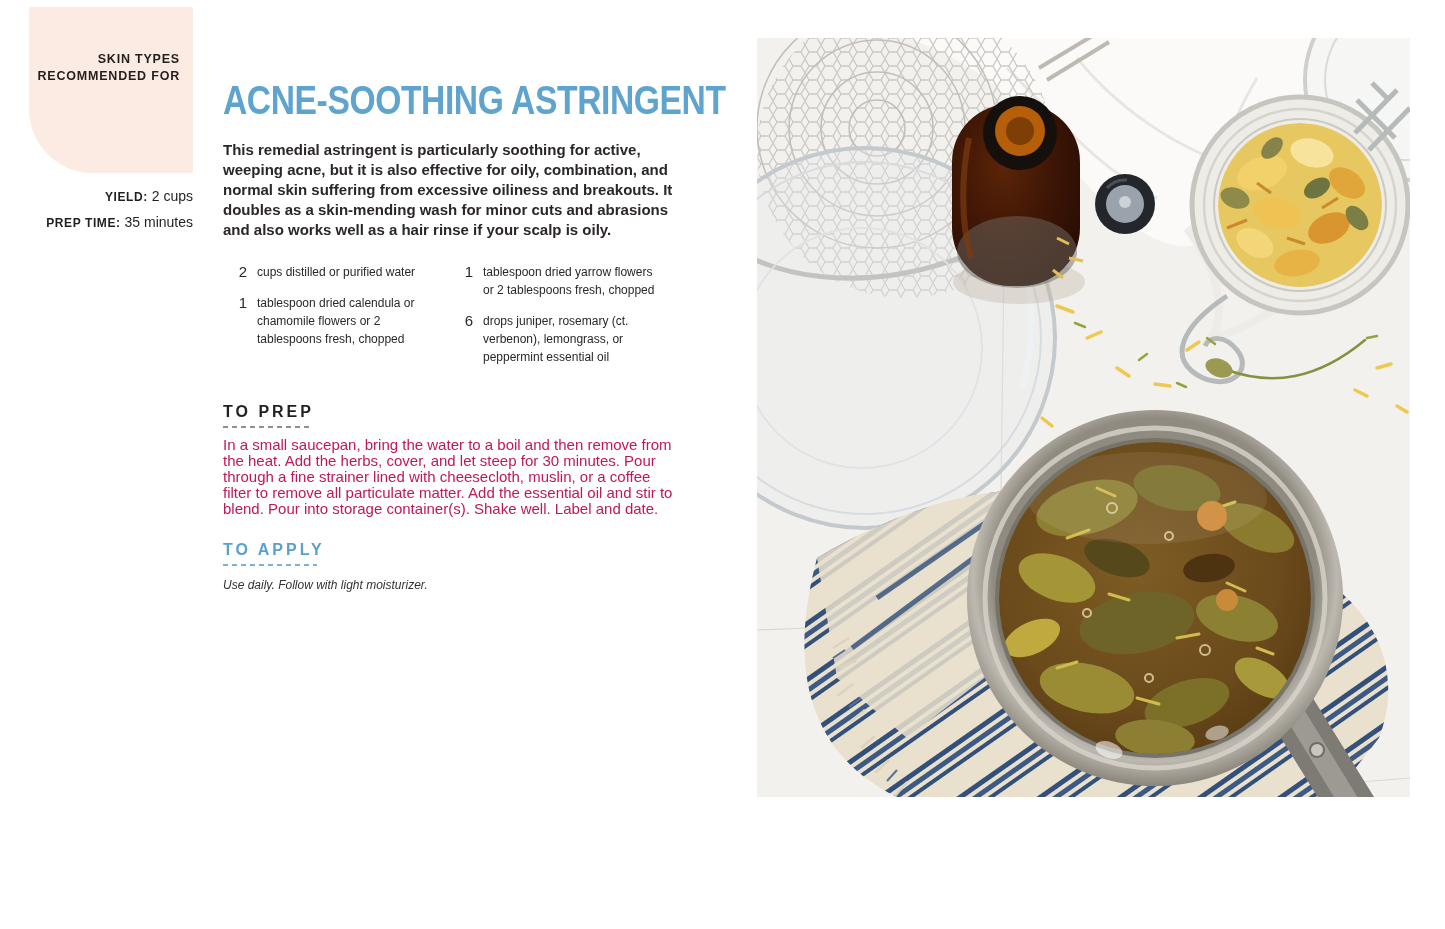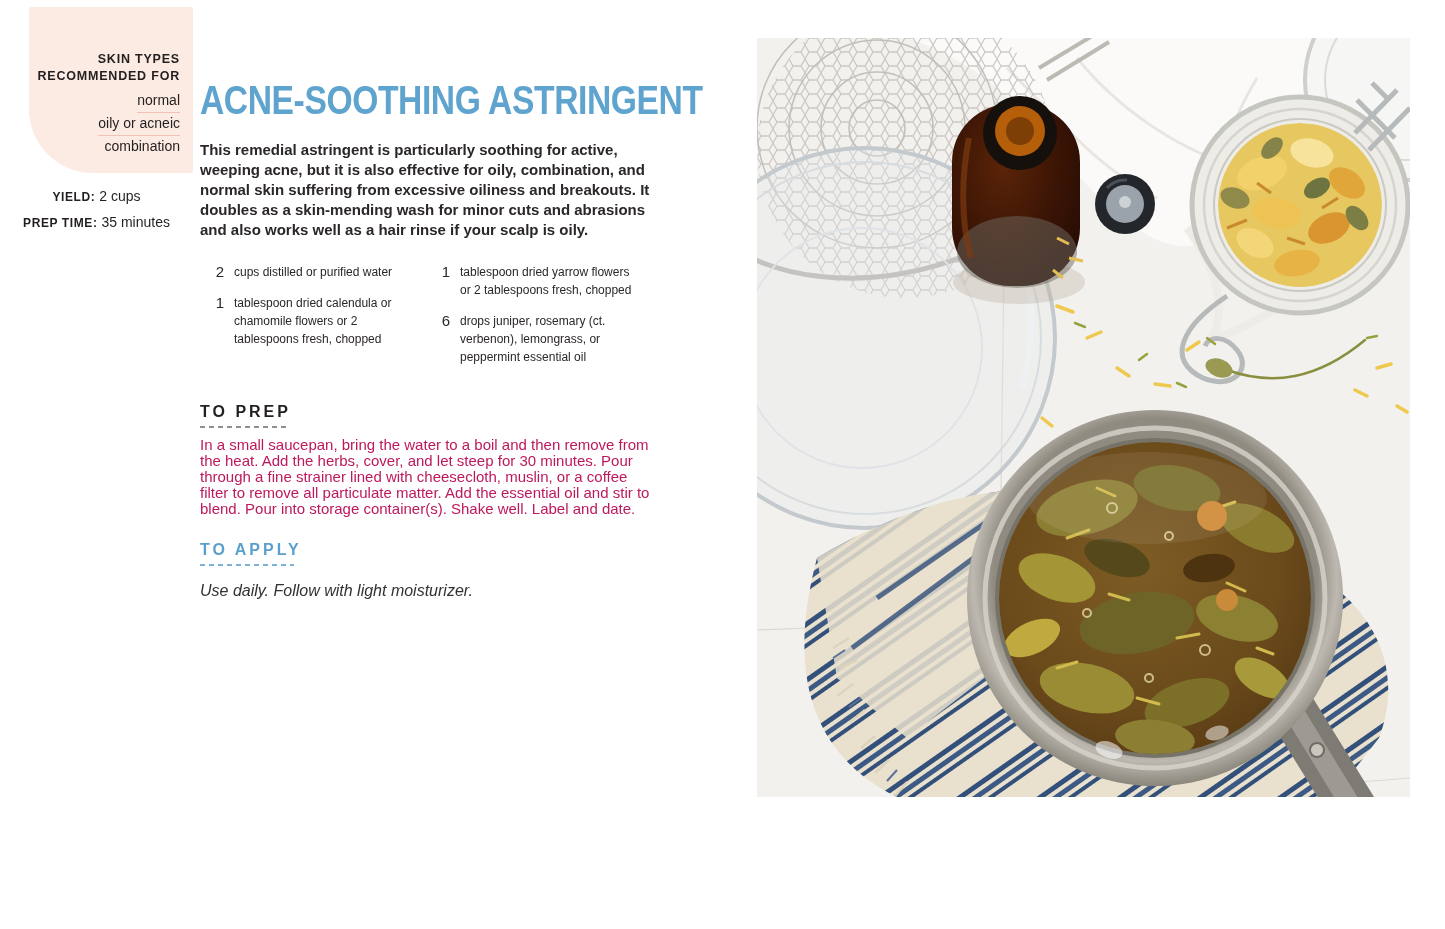--- a/index.html
+++ b/index.html
@@ -8,43 +8,43 @@
 
   
   .pink-box{position:absolute;left:29px;top:7px;width:164px;height:166px;
             background:#fcebe3;border-radius:2px 2px 2px 64px;
             box-sizing:border-box;padding:44px 13px 0 0;text-align:right;}
   .pink-box .cap{font-size:12.5px;font-weight:bold;letter-spacing:.8px;line-height:17px;color:#231f20;}
   .skin-list{margin:5px 0 0 0;padding:0;list-style:none;display:flex;flex-direction:column;align-items:flex-end;}
   .skin-list li{font-size:14px;line-height:17px;padding:2px 0 3px 0;color:#231f20;}
   .skin-list li.rule{border-bottom:1px solid #f0c3b2;}
 
-  .meta{position:absolute;left:0px;top:188px;width:193px;text-align:center;}
+  .meta{position:absolute;left:0px;top:188px;width:193px;text-align:right;}
   .meta .row{margin-bottom:10px;font-size:14px;color:#231f20;}
   .meta .lbl{font-weight:bold;font-size:12px;letter-spacing:.6px;}
 
   
-  .main{position:absolute;left:200px;top:80px;width:452px;}
+  .main{position:absolute;left:223px;top:80px;width:452px;}
   h1.title{margin:0;font-size:41px;line-height:40px;font-weight:bold;color:#5fa4cf;
            letter-spacing:-.5px;white-space:nowrap;transform:scaleX(.82);transform-origin:left center;}
   .intro{margin:20px 0 0 0;font-size:15px;line-height:20px;font-weight:bold;color:#2b2627;}
 
   .ingredients{display:flex;margin:23px 0 0 0;}
   .ing-col{width:245px;box-sizing:border-box;}
   .ing{display:flex;margin-bottom:13px;}
   .qty{flex:0 0 24px;text-align:right;margin-right:10px;font-size:15px;line-height:18px;color:#2b2627;}
   .ing-text{width:178px;font-size:12px;line-height:18px;color:#2b2627;}
 
   .section{margin-top:24px;}
   .sec-head{font-size:16px;font-weight:bold;letter-spacing:3px;color:#231f20;line-height:18px;}
   .sec-head.blue{color:#5b9fcb;}
   .dashes{height:2px;margin-top:5px;background:repeating-linear-gradient(to right,#8f8f8f 0 5px,transparent 5px 9px);}
   .dashes.blue{background:repeating-linear-gradient(to right,#7db3d8 0 5px,transparent 5px 9px);}
   .section p{margin:9px 0 0 0;font-size:15px;line-height:16px;color:#be185d;}
-  .note{font-size:16px;font-style:italic;color:#353132;}
+  .note{font-size:12px;font-style:italic;color:#353132;}
 
   
   .folio{position:absolute;top:891px;font-size:15px;font-weight:bold;color:#0f172a;}
   .folio.left{left:27px;}
   .folio.right{left:1381px;}
   .running{position:absolute;top:892px;left:212px;width:300px;text-align:right;
            font-size:14px;color:#3a3637;letter-spacing:.3px;margin-top:12px;}
 
   
   .photo{position:absolute;left:757px;top:38px;width:653px;height:848px;background:#f3f1ee;overflow:hidden;}
@@ -52,25 +52,20 @@
 </head>
 <body>
 
 <div class="page">
 
   <div class="pink-box">
     <div class="cap">
       <div>SKIN TYPES</div>
       <div>RECOMMENDED FOR</div>
     </div>
-    <ul class="skin-list">
-      <li class="rule">normal</li>
-      <li class="rule">oily or acneic</li>
-      <li>combination</li>
-    </ul>
   </div>
 
   <div class="meta">
     <div class="row">
       <span class="lbl">YIELD:</span>
       <span>2 cups</span>
     </div>
     <div class="row">
       <span class="lbl">PREP TIME:</span>
       <span>35 minutes</span>

